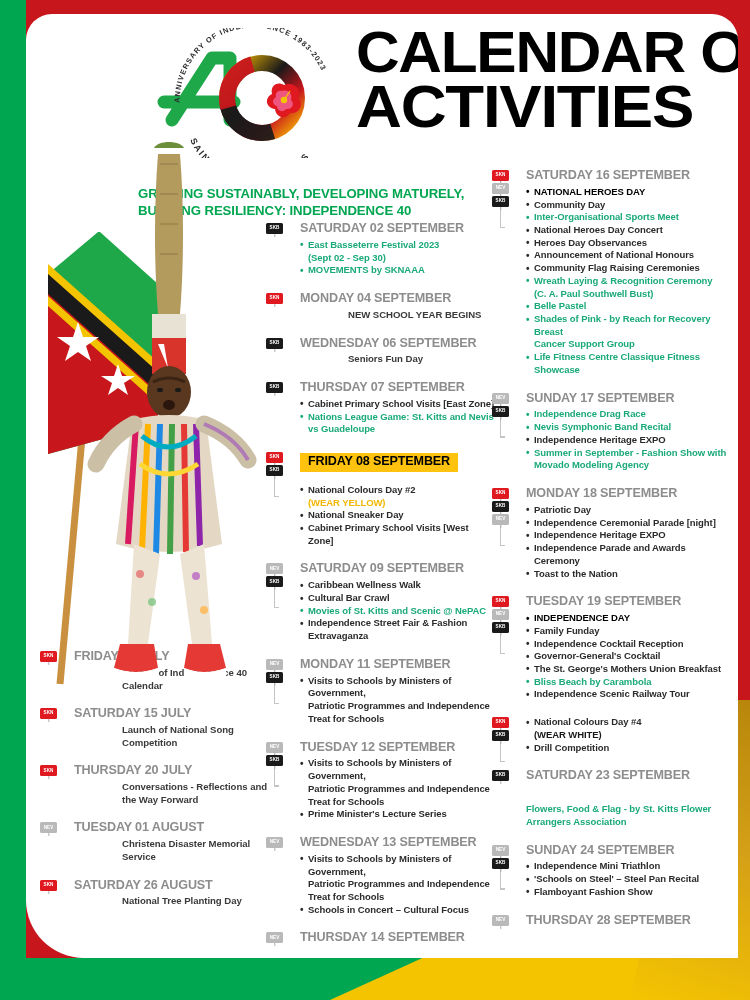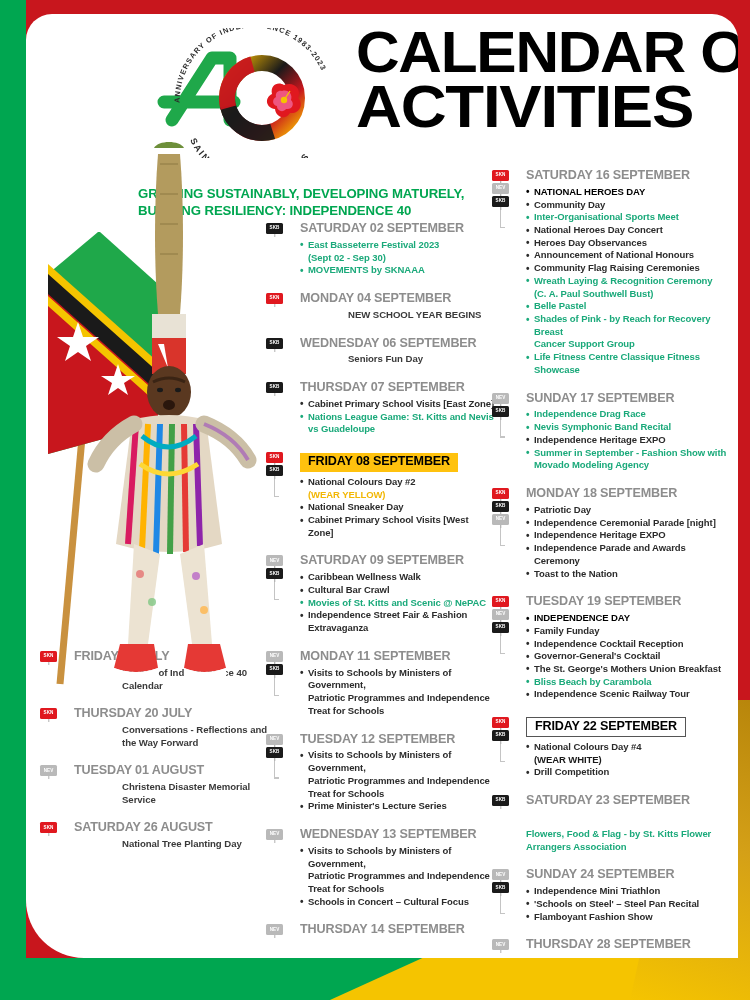--- a/index.html
+++ b/index.html
@@ -127,21 +127,21 @@
     color: #8d8d8d;
     line-height: 1.1;
     margin-bottom: 3px;
     white-space: nowrap;
   }
   
   .ev-date.banner {
     display: inline-block;
     padding: 2.5px 8px 3px 8px;
     color: #000000;
-    margin-bottom: 4px;
+    margin-bottom: 12px;
   }
   .ev-date.banner.yellow { background: #ffc20e; color: #000; }
   .ev-date.banner.green  { background: #009a44; color: #fff; }
   .ev-date.banner.outline{
     background: #fff; color: #000;
     border: 1.4px solid #555;
     padding: 2px 8px;
   }
 
   .ev-sub {
@@ -358,20 +358,27 @@
           <div class="badges">
             <div class="badge skn">SKN</div>
           </div>
           <div class="ev-date">FRIDAY 14 JULY</div>
           <div class="ev-sub">Launch of Independence 40 Calendar</div>
         </div>
         <div class="event">
           <div class="badges">
             <div class="badge skn">SKN</div>
           </div>
+          <div class="ev-date">SATURDAY 15 JULY</div>
+          <div class="ev-sub">Launch of National Song Competition</div>
+        </div>
+        <div class="event">
+          <div class="badges">
+            <div class="badge skn">SKN</div>
+          </div>
           <div class="ev-date">THURSDAY 20 JULY</div>
           <div class="ev-sub">Conversations - Reflections and the Way Forward</div>
         </div>
         <div class="event">
           <div class="badges">
             <div class="badge nev">NEV</div>
           </div>
           <div class="ev-date">TUESDAY 01 AUGUST</div>
           <div class="ev-sub">Christena Disaster Memorial Service</div>
         </div>
@@ -549,21 +556,21 @@
             <li class="">Governor-General's Cocktail</li>
             <li class="">The St. George's Mothers Union Breakfast</li>
             <li class="nevis">Bliss Beach by Carambola</li>
             <li class="">Independence Scenic Railway Tour</li>
           </ul>
         </div>
         <div class="event"><div class="badges">
             <div class="badge-rail" style="top: 11px; height: 34px;"></div>
             <div class="badge skn">SKN</div>
             <div class="badge skb">SKB</div>
-          </div><div class="ev-date banner outline">FRIDAY 22 SEPTEMBER</div><ul class="ev-list">
+          </div><ul class="ev-list">
             <li class="wear-white">National Colours Day #4<span class="wear">(WEAR WHITE)</span></li>
             <li class="">Drill Competition</li>
           </ul></div>
         <div class="event">
           <div class="badges">
             <div class="badge skb">SKB</div>
           </div>
           <div class="ev-date">SATURDAY 23 SEPTEMBER</div>
           <div class="ev-note">Flowers, Food &amp; Flag - by St. Kitts Flower Arrangers Association</div>
         </div>

